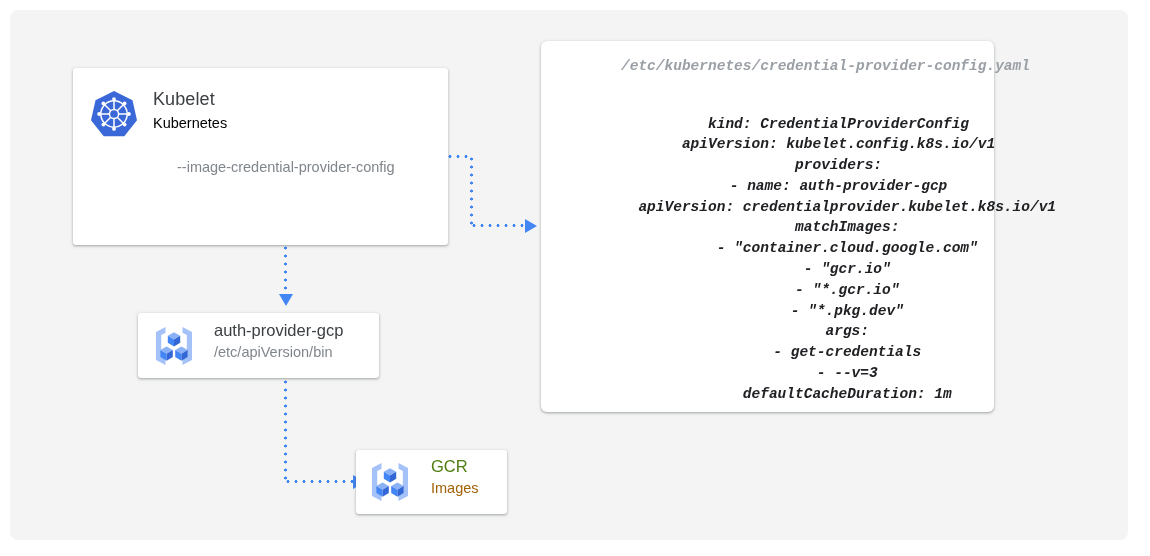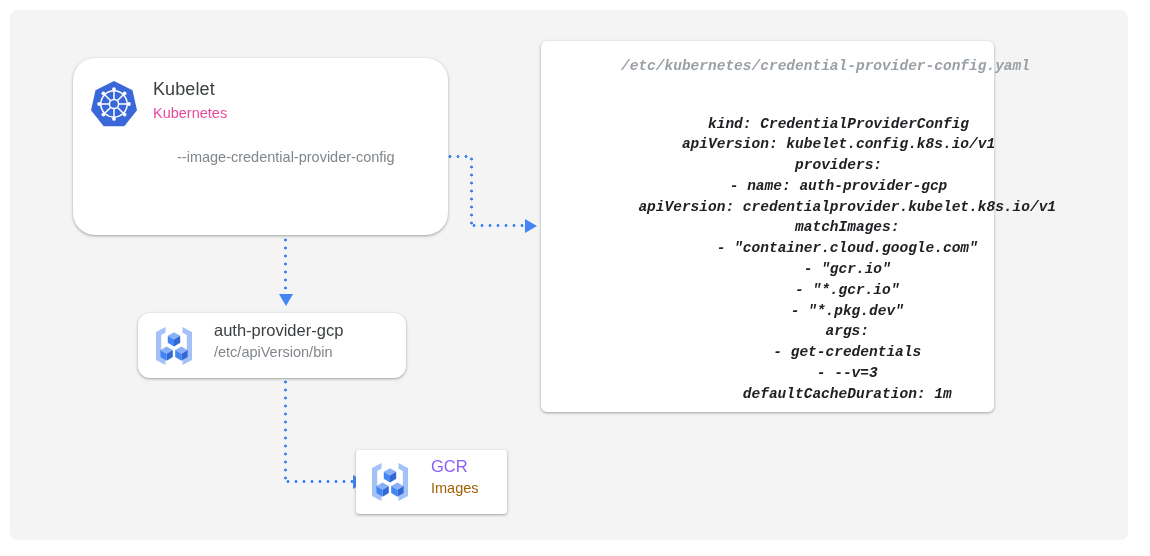--- a/index.html
+++ b/index.html
@@ -38,24 +38,23 @@
     position: absolute;
     background: #ffffff;
     border-radius: 3px;
     box-shadow: 0 1px 2px rgba(60,64,67,0.30), 0 1px 3px 1px rgba(60,64,67,0.12);
     box-sizing: border-box;
   }
 
   
   #kubelet-card {
     left: 73px;
-    top: 58px;
+    top: 68px;
     width: 375px;
     height: 177px;
-    border-radius: 22px;
   }
   #kubelet-card .icon-slot {
     position: absolute;
     left: 15px;
     top: 20px;
     width: 52px;
     height: 52px;
   }
   #kubelet-card .title {
     position: absolute;
@@ -64,43 +63,42 @@
     font-size: 18px;
     color: #3c4043;
     letter-spacing: 0.1px;
     white-space: nowrap;
   }
   #kubelet-card .subtitle {
     position: absolute;
     left: 80px;
     top: 47px;
     font-size: 14.5px;
-    color: #ec4899;
+    color: #000000;
     white-space: nowrap;
   }
   #kubelet-card .flag-list {
     position: absolute;
     left: 80px;
     top: 88px;
   }
   #kubelet-card .flag {
     font-size: 14.5px;
     color: #80868b;
     line-height: 23px;
     white-space: nowrap;
     margin-left: 24px;
   }
 
   
   #authprov-card {
     left: 138px;
     top: 313px;
-    width: 268px;
+    width: 241px;
     height: 65px;
-    border-radius: 12px;
   }
   #authprov-card .icon-slot {
     position: absolute;
     left: 14px;
     top: 12px;
     width: 44px;
     height: 42px;
   }
   #authprov-card .title {
     position: absolute;
@@ -131,21 +129,21 @@
     left: 12px;
     top: 11px;
     width: 44px;
     height: 42px;
   }
   #gcr-card .title {
     position: absolute;
     left: 75px;
     top: 7px;
     font-size: 16.5px;
-    color: #8b5cf6;
+    color: #4d7c0f;
     white-space: nowrap;
   }
   #gcr-card .subtitle {
     position: absolute;
     left: 75px;
     top: 30px;
     font-size: 14.5px;
     color: #a16207;
     white-space: nowrap;
   }

